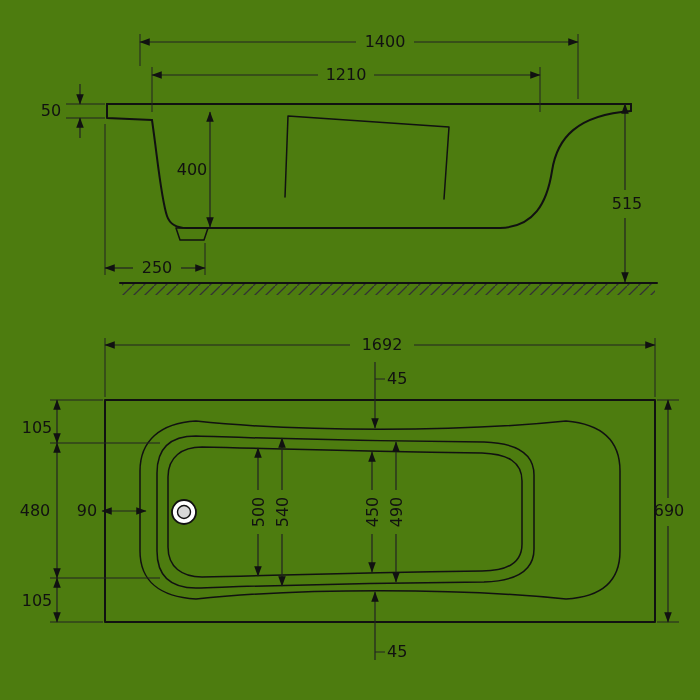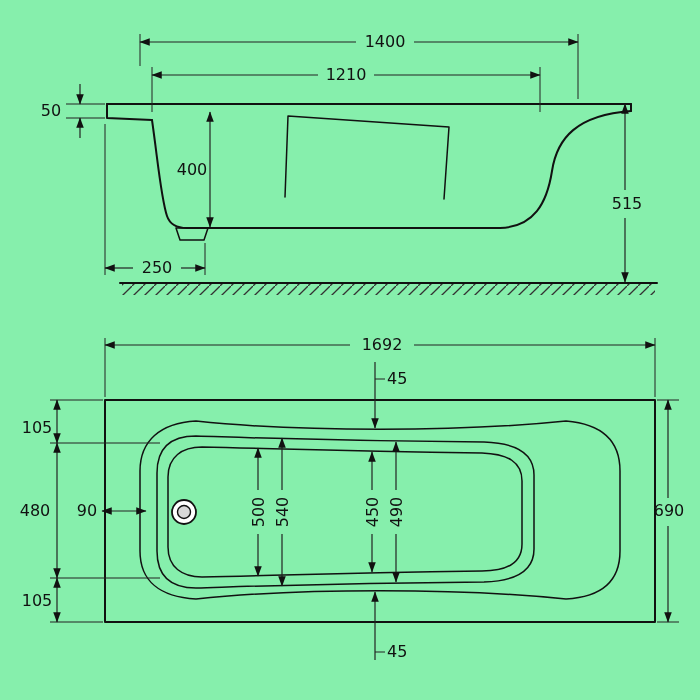--- a/index.html
+++ b/index.html
@@ -1,16 +1,16 @@
 <!DOCTYPE html>
 <html><head>
 <meta charset="utf-8">
 <style>
   html,body{margin:0;padding:0;background:#fff;}
-  .stage{position:relative;width:700px;height:700px;background:#86efac;overflow:hidden;
+  .stage{position:relative;width:700px;height:700px;background:#4d7c0f;overflow:hidden;
          font-family:"DejaVu Sans", sans-serif;}
   svg{display:block;}
   .shape{fill:none;stroke:#111;stroke-width:2;stroke-linecap:round;stroke-linejoin:round;}
   .shape-thin{fill:none;stroke:#111;stroke-width:1.5;stroke-linecap:round;stroke-linejoin:round;}
   .dim{fill:none;stroke:#222;stroke-width:1.2;}
   .ext{fill:none;stroke:#222;stroke-width:1;}
   text{font-family:"DejaVu Sans", sans-serif;font-size:16px;fill:#111;}
   .lbl-mid{text-anchor:middle;}
   .lbl-start{text-anchor:start;}
 </style>

